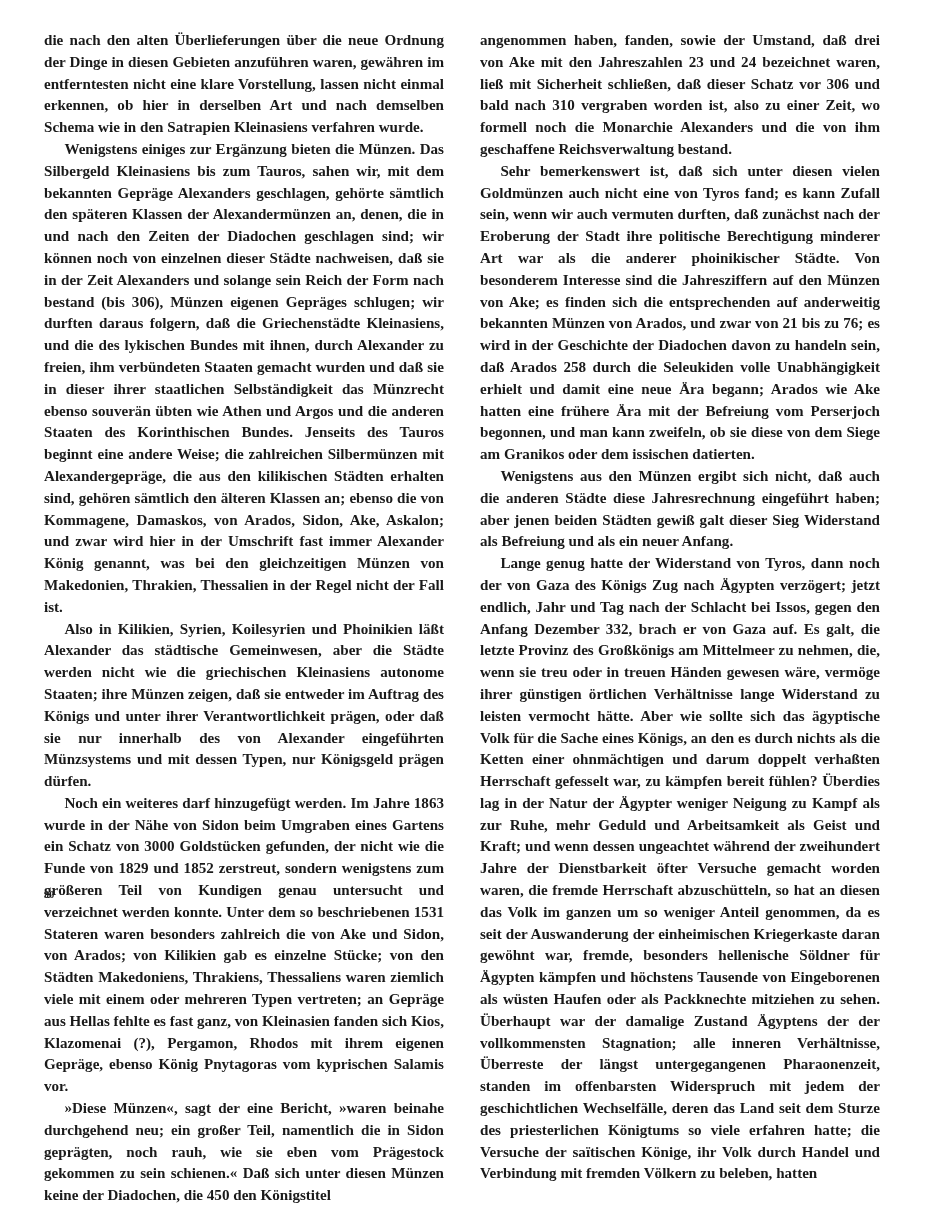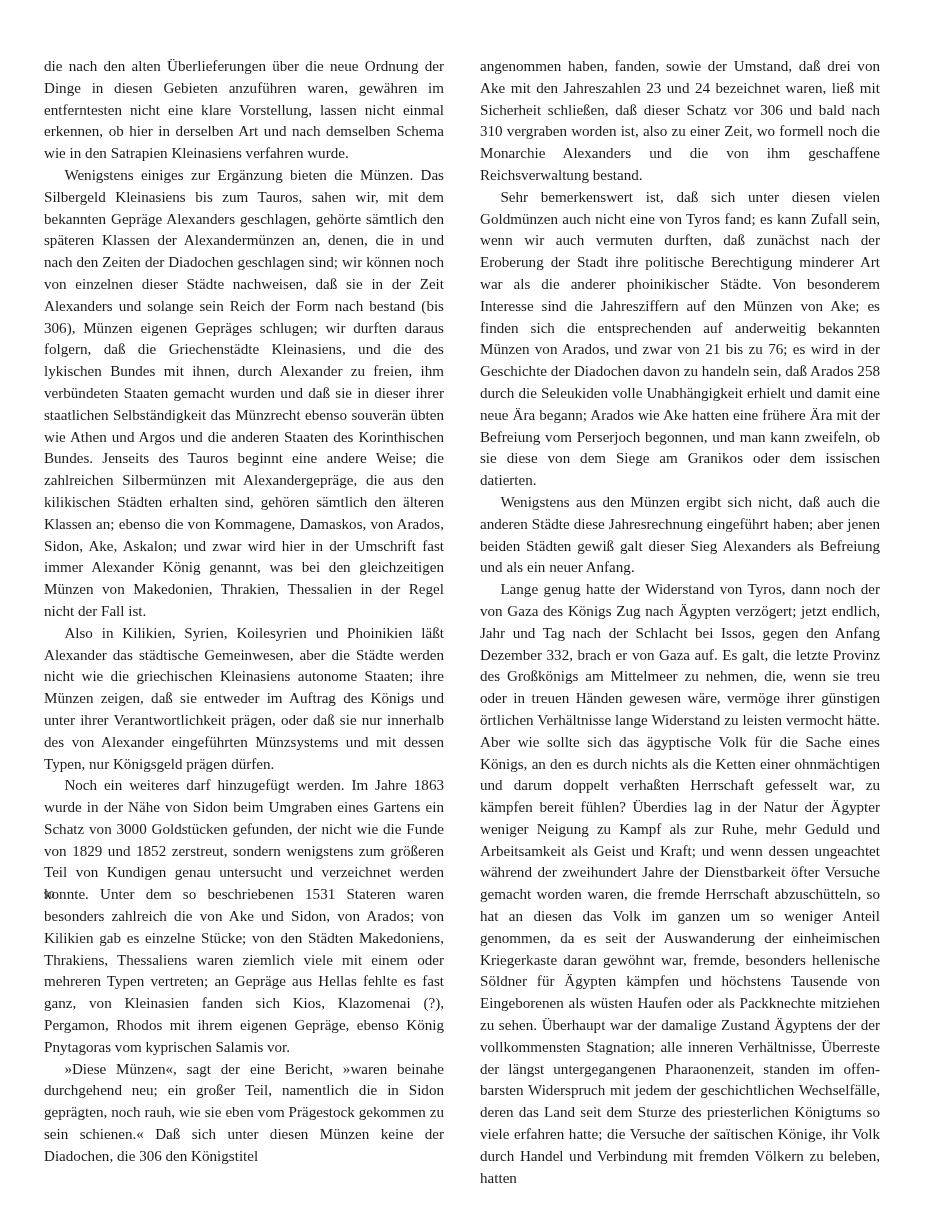--- a/index.html
+++ b/index.html
@@ -11,21 +11,22 @@
     width: 935px;
     height: 1210px;
     font-family: "Liberation Serif", serif;
     color: #1a1a1a;
   }
   .page {
     position: relative;
     width: 935px;
     height: 918px;
     box-sizing: border-box;
-    padding: 56px 44px 30px 44px;
+    padding: 30px 44px 30px 44px;
+    font-weight: bold;
   }
   .columns {
     display: flex;
     flex-direction: row;
     gap: 36px;
     height: 1110px;
   }
   .column {
     width: 400px;
     flex: 0 0 400px;
@@ -56,25 +57,25 @@
 <body>
 
 <div class="page">
   <div class="columns">
 
     <div class="column">
       <p>die nach den alten Überlieferungen über die neue Ord­nung der Dinge in diesen Gebieten anzuführen waren, gewähren im entferntesten nicht eine klare Vorstellung, lassen nicht einmal erkennen, ob hier in derselben Art und nach demselben Schema wie in den Satrapien Kleinasiens verfahren wurde.</p>
       <p class="indent">Wenigstens einiges zur Ergänzung bieten die Münzen. Das Silbergeld Kleinasiens bis zum Tauros, sahen wir, mit dem bekannten Gepräge Alexanders geschlagen, ge­hörte sämtlich den späteren Klassen der Alexandermün­zen an, denen, die in und nach den Zeiten der Diado­chen geschlagen sind; wir können noch von einzelnen dieser Städte nachweisen, daß sie in der Zeit Alexanders und solange sein Reich der Form nach bestand (bis 306), Münzen eigenen Gepräges schlugen; wir durften daraus folgern, daß die Griechenstädte Kleinasiens, und die des lykischen Bundes mit ihnen, durch Alexander zu freien, ihm verbündeten Staaten gemacht wurden und daß sie in dieser ihrer staatlichen Selbständigkeit das Münzrecht ebenso souverän übten wie Athen und Argos und die anderen Staaten des Korinthischen Bundes. Jenseits des Tauros beginnt eine andere Weise; die zahlreichen Sil­bermünzen mit Alexandergepräge, die aus den kilikischen Städten erhalten sind, gehören sämtlich den älteren Klassen an; ebenso die von Kommagene, Damaskos, von Arados, Sidon, Ake, Askalon; und zwar wird hier in der Umschrift fast immer Alexander König genannt, was bei den gleichzeitigen Münzen von Makedonien, Thrakien, Thessalien in der Regel nicht der Fall ist.</p>
       <p class="indent">Also in Kilikien, Syrien, Koilesyrien und Phoinikien läßt Alexander das städtische Gemeinwesen, aber die Städte werden nicht wie die griechischen Kleinasiens autonome Staaten; ihre Münzen zeigen, daß sie entweder im Auftrag des Königs und unter ihrer Verantwortlich­keit prägen, oder daß sie nur innerhalb des von Alexan­der eingeführten Münzsystems und mit dessen Typen, nur Königsgeld prägen dürfen.</p>
       <p class="indent">Noch ein weiteres darf hinzugefügt werden. Im Jahre 1863 wurde in der Nähe von Sidon beim Umgraben eines Gartens ein Schatz von 3000 Goldstücken gefunden, der nicht wie die Funde von 1829 und 1852 zerstreut, son­dern wenigstens zum größeren Teil von Kundigen genau untersucht und verzeichnet werden konnte. Unter dem so beschriebenen 1531 Stateren waren besonders zahl­reich die von Ake und Sidon, von Arados; von Kilikien gab es einzelne Stücke; von den Städten Makedoniens, Thrakiens, Thessaliens waren ziemlich viele mit einem oder mehreren Typen vertreten; an Gepräge aus Hellas fehlte es fast ganz, von Kleinasien fanden sich Kios, Klazomenai (?), Pergamon, Rhodos mit ihrem eigenen Gepräge, ebenso König Pnytagoras vom kyprischen Sa­lamis vor.</p>
-      <p class="indent">»Diese Münzen«, sagt der eine Bericht, »waren beinahe durchgehend neu; ein großer Teil, namentlich die in Si­don geprägten, noch rauh, wie sie eben vom Prägestock gekommen zu sein schienen.« Daß sich unter diesen Münzen keine der Diadochen, die 306 den Königstitel</p>
+      <p class="indent">»Diese Münzen«, sagt der eine Bericht, »waren beinahe durchgehend neu; ein großer Teil, namentlich die in Si­don geprägten, noch rauh, wie sie eben vom Prägestock gekommen zu sein schienen.« Daß sich unter diesen Münzen keine der Diadochen, die 450 den Königstitel</p>
     </div>
 
     <div class="column">
       <p>angenommen haben, fanden, sowie der Umstand, daß drei von Ake mit den Jahreszahlen 23 und 24 bezeichnet waren, ließ mit Sicherheit schließen, daß dieser Schatz vor 306 und bald nach 310 vergraben worden ist, also zu einer Zeit, wo formell noch die Monarchie Alexanders und die von ihm geschaffene Reichsverwaltung bestand.</p>
       <p class="indent">Sehr bemerkenswert ist, daß sich unter diesen vielen Goldmünzen auch nicht eine von Tyros fand; es kann Zufall sein, wenn wir auch vermuten durften, daß zu­nächst nach der Eroberung der Stadt ihre politische Be­rechtigung minderer Art war als die anderer phoiniki­scher Städte. Von besonderem Interesse sind die Jahres­ziffern auf den Münzen von Ake; es finden sich die entsprechenden auf anderweitig bekannten Münzen von Arados, und zwar von 21 bis zu 76; es wird in der Ge­schichte der Diadochen davon zu handeln sein, daß Arados 258 durch die Seleukiden volle Unabhängigkeit erhielt und damit eine neue Ära begann; Arados wie Ake hatten eine frühere Ära mit der Befreiung vom Perserjoch begonnen, und man kann zweifeln, ob sie diese von dem Siege am Granikos oder dem issischen datierten.</p>
-      <p class="indent">Wenigstens aus den Münzen ergibt sich nicht, daß auch die anderen Städte diese Jahresrechnung eingeführt haben; aber jenen beiden Städten gewiß galt dieser Sieg Alexanders als Befreiung und als ein neuer Anfang.</p>
+      <p class="indent">Wenigstens aus den Münzen ergibt sich nicht, daß auch die anderen Städte diese Jahresrechnung eingeführt haben; aber jenen beiden Städten gewiß galt dieser Sieg Widerstand als Befreiung und als ein neuer Anfang.</p>
       <p class="indent">Lange genug hatte der Widerstand von Tyros, dann noch der von Gaza des Königs Zug nach Ägypten verzö­gert; jetzt endlich, Jahr und Tag nach der Schlacht bei Issos, gegen den Anfang Dezember 332, brach er von Gaza auf. Es galt, die letzte Provinz des Großkönigs am Mittelmeer zu nehmen, die, wenn sie treu oder in treuen Händen gewesen wäre, vermöge ihrer günstigen örtlichen Verhältnisse lange Widerstand zu leisten vermocht hätte. Aber wie sollte sich das ägyptische Volk für die Sache eines Königs, an den es durch nichts als die Ketten einer ohnmächtigen und darum doppelt verhaßten Herrschaft gefesselt war, zu kämpfen bereit fühlen? Überdies lag in der Natur der Ägypter weniger Neigung zu Kampf als zur Ruhe, mehr Geduld und Arbeitsamkeit als Geist und Kraft; und wenn dessen ungeachtet während der zwei­hundert Jahre der Dienstbarkeit öfter Versuche gemacht worden waren, die fremde Herrschaft abzuschütteln, so hat an diesen das Volk im ganzen um so weniger Anteil genommen, da es seit der Auswanderung der einheimi­schen Kriegerkaste daran gewöhnt war, fremde, beson­ders hellenische Söldner für Ägypten kämpfen und höchstens Tausende von Eingeborenen als wüsten Hau­fen oder als Packknechte mitziehen zu sehen. Überhaupt war der damalige Zustand Ägyptens der der vollkommen­sten Stagnation; alle inneren Verhältnisse, Überreste der längst untergegangenen Pharaonenzeit, standen im offen­barsten Widerspruch mit jedem der geschichtlichen Wechselfälle, deren das Land seit dem Sturze des prie­sterlichen Königtums so viele erfahren hatte; die Versu­che der saïtischen Könige, ihr Volk durch Handel und Verbindung mit fremden Völkern zu beleben, hatten</p>
     </div>
 
   </div>
   <div class="folio">90</div>
 </div>
 
 </body></html>

